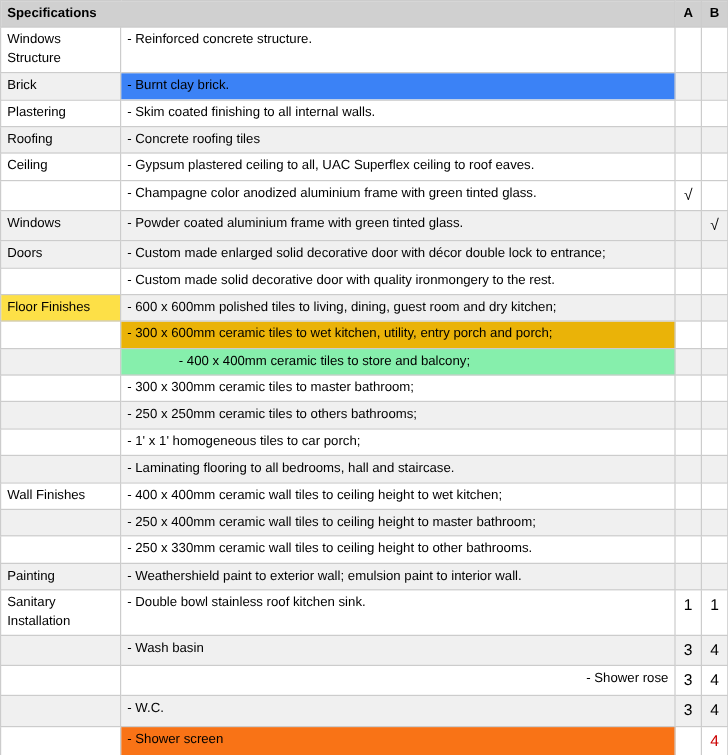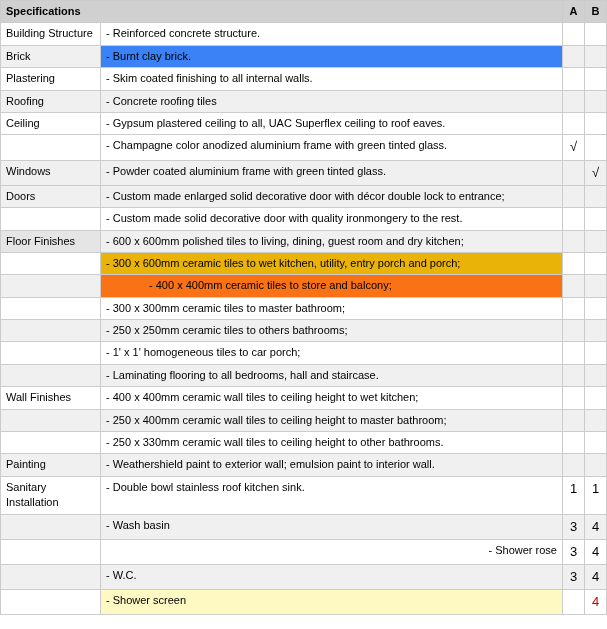--- a/index.html
+++ b/index.html
@@ -49,21 +49,21 @@
 <table>
   <thead>
     <tr class="header-row">
       <th colspan="2">Specifications</th>
       <th class="col-a">A</th>
       <th class="col-b">B</th>
     </tr>
   </thead>
   <tbody id="table-body">
   <tr>
-        <td class="col-label" style="white-space: pre-line; background: rgb(255, 255, 255);">Building Structure</td>
+        <td class="col-label" style="white-space: pre-line; background: rgb(255, 255, 255);">Windows Structure</td>
         <td style="background: rgb(255, 255, 255);">- Reinforced concrete structure.</td>
         <td class="col-a" style="background: rgb(255, 255, 255);"></td>
         <td class="col-b" style="background: rgb(255, 255, 255);"></td>
       </tr>
       <tr>
         <td class="col-label" style="white-space: pre-line; background: rgb(240, 240, 240);">Brick</td>
         <td style="background: #3b82f6;">- Burnt clay brick.</td>
         <td class="col-a" style="background: rgb(240, 240, 240);"></td>
         <td class="col-b" style="background: rgb(240, 240, 240);"></td>
       </tr>
@@ -103,34 +103,34 @@
         <td class="col-a" style="background: rgb(240, 240, 240);"></td>
         <td class="col-b" style="background: rgb(240, 240, 240);"></td>
       </tr>
       <tr>
         <td class="col-label" style="white-space: pre-line; background: rgb(255, 255, 255);"></td>
         <td style="background: rgb(255, 255, 255);">- Custom made solid decorative door with quality ironmongery to the rest.</td>
         <td class="col-a" style="background: rgb(255, 255, 255);"></td>
         <td class="col-b" style="background: rgb(255, 255, 255);"></td>
       </tr>
       <tr>
-        <td class="col-label" style="white-space: pre-line; background: #e5e5e5;">Floor Finishes</td>
+        <td class="col-label" style="white-space: pre-line; background: #fde047;">Floor Finishes</td>
         <td style="background: rgb(240, 240, 240);">- 600 x 600mm polished tiles to living, dining, guest room and dry kitchen;</td>
         <td class="col-a" style="background: rgb(240, 240, 240);"></td>
         <td class="col-b" style="background: rgb(240, 240, 240);"></td>
       </tr>
       <tr>
         <td class="col-label" style="white-space: pre-line; background: rgb(255, 255, 255);"></td>
         <td style="background: #eab308;">- 300 x 600mm ceramic tiles to wet kitchen, utility, entry porch and porch;</td>
         <td class="col-a" style="background: rgb(255, 255, 255);"></td>
         <td class="col-b" style="background: rgb(255, 255, 255);"></td>
       </tr>
       <tr>
         <td class="col-label" style="white-space: pre-line; background: rgb(240, 240, 240);"></td>
-        <td style="background: #f97316; padding-left: 48px;">- 400 x 400mm ceramic tiles to store and balcony;</td>
+        <td style="background: #86efac; padding-left: 48px;">- 400 x 400mm ceramic tiles to store and balcony;</td>
         <td class="col-a" style="background: rgb(240, 240, 240);"></td>
         <td class="col-b" style="background: rgb(240, 240, 240);"></td>
       </tr>
       <tr>
         <td class="col-label" style="white-space: pre-line; background: rgb(255, 255, 255);"></td>
         <td style="background: rgb(255, 255, 255);">- 300 x 300mm ceramic tiles to master bathroom;</td>
         <td class="col-a" style="background: rgb(255, 255, 255);"></td>
         <td class="col-b" style="background: rgb(255, 255, 255);"></td>
       </tr>
       <tr>
@@ -195,18 +195,18 @@
         <td class="col-b" style="background: rgb(255, 255, 255);">4</td>
       </tr>
       <tr>
         <td class="col-label" style="white-space: pre-line; background: rgb(240, 240, 240);"></td>
         <td style="background: rgb(240, 240, 240);">- W.C.</td>
         <td class="col-a" style="background: rgb(240, 240, 240);">3</td>
         <td class="col-b" style="background: rgb(240, 240, 240);">4</td>
       </tr>
       <tr>
         <td class="col-label" style="white-space: pre-line; background: rgb(255, 255, 255);"></td>
-        <td style="background: #fef9c3;">- Shower screen</td>
+        <td style="background: #f97316;">- Shower screen</td>
         <td class="col-a" style="background: rgb(255, 255, 255);"></td>
         <td class="col-b" style="background: rgb(255, 255, 255); color: rgb(204, 0, 0);">4</td>
       </tr>
     </tbody>
 </table>
 
 </body></html>

